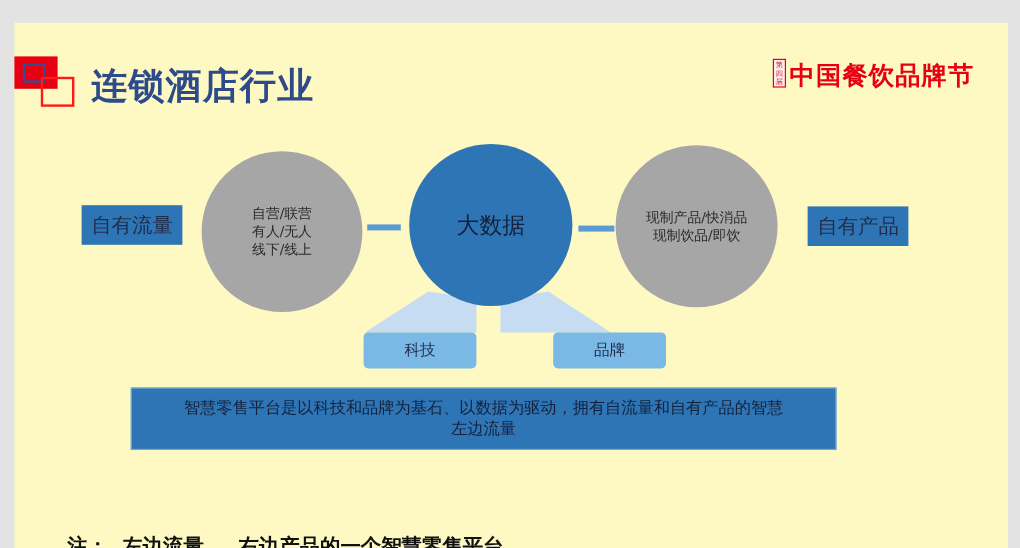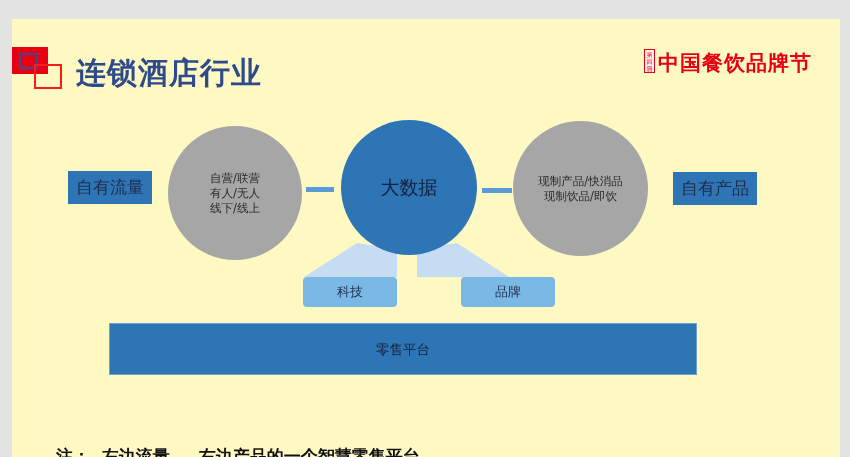--- a/index.html
+++ b/index.html
@@ -136,21 +136,22 @@
   </div>
 
   <div class="sub-box" style="left:291px; top:258px;">
     <span>科技</span>
   </div>
   <div class="sub-box" style="left:401px; top:258px;margin-left:48px;">
     <span>品牌</span>
   </div>
 
   <div class="banner">
-    <div>零售平台</div>
+    <div>智慧零售平台是以科技和品牌为基石、以数据为驱动，拥有自流量和自有产品的智慧</div>
+    <div>左边流量</div>
   </div>
 
   <div class="note">
     <div>注：  左边流量，  右边产品的一个智慧零售平台，</div>
     
   </div>
 
 </div>
 
 </body></html>

